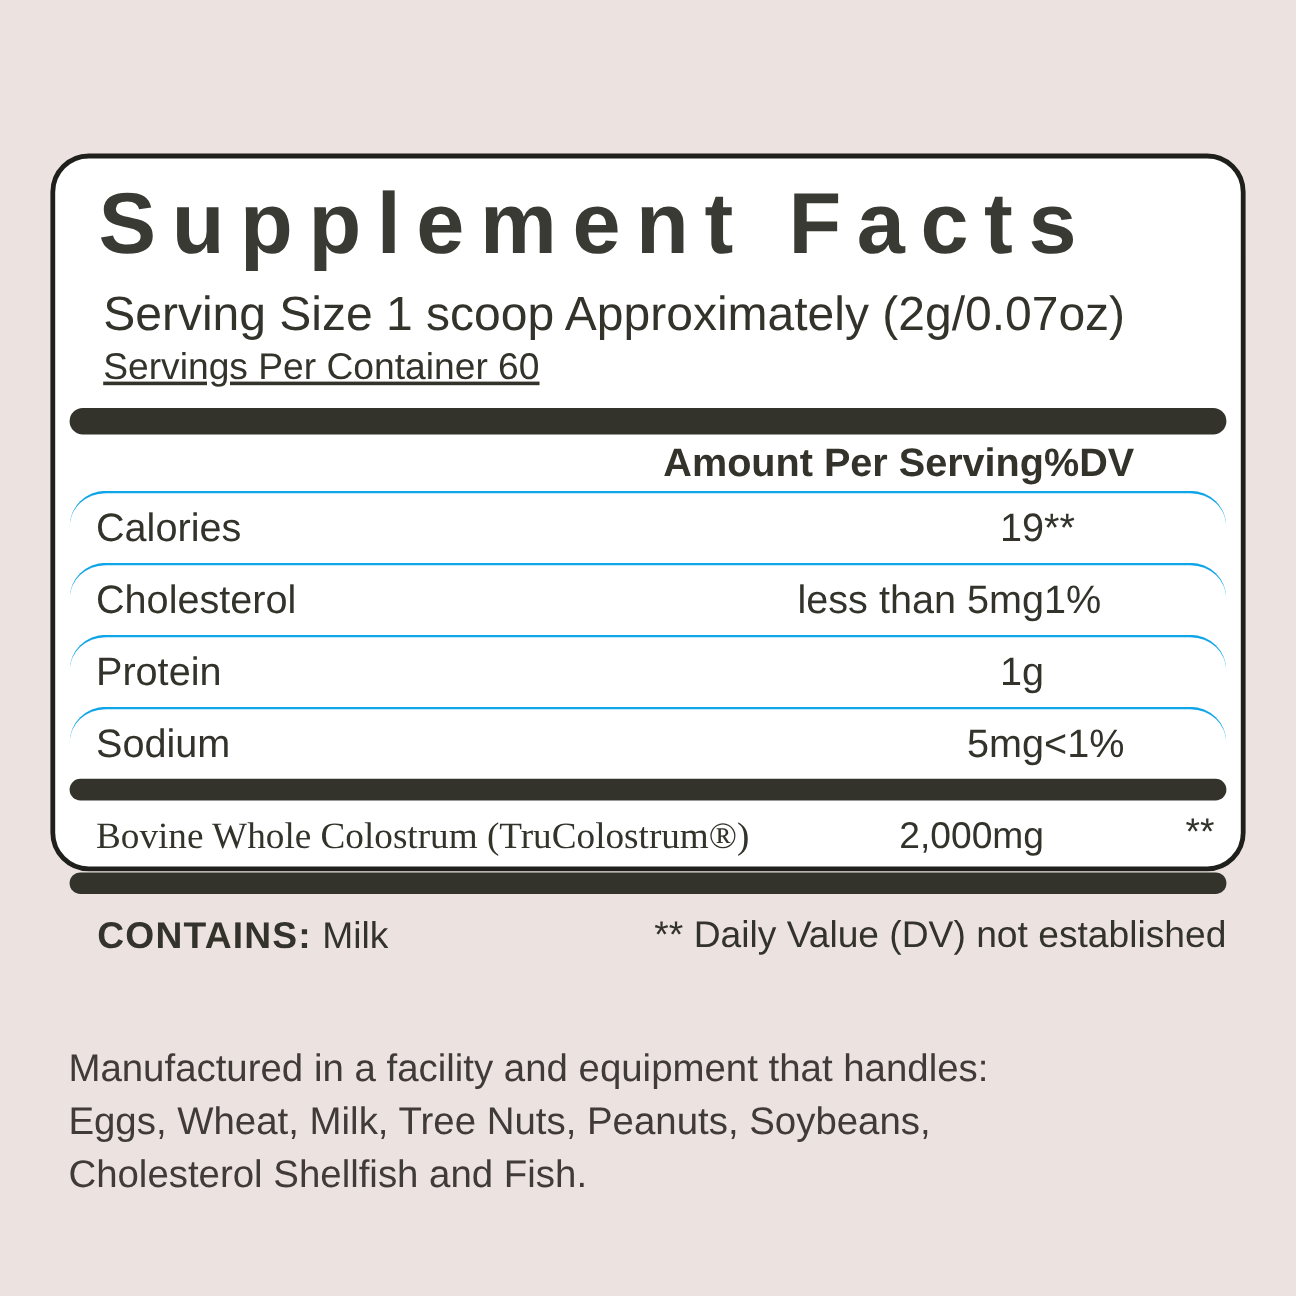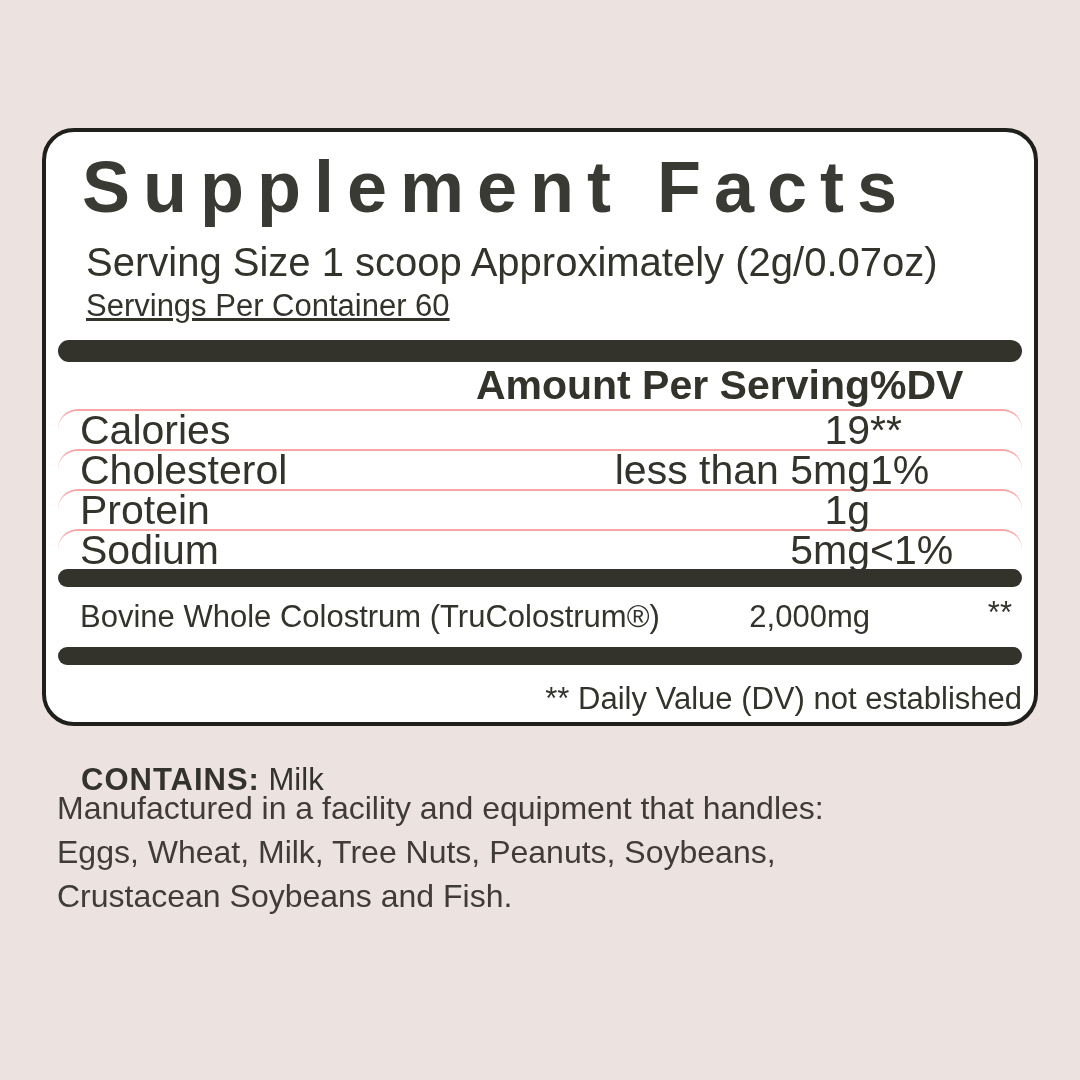--- a/index.html
+++ b/index.html
@@ -35,52 +35,52 @@
 
   .bar { background: #33332c; width: 100%; }
   .bar-thick { height: 22px; margin-top: 14px; }
   .bar-mid   { height: 18px; }
 
   .sf-table { width: 100%; }
   .sf-row {
     display: flex;
     align-items: center;
     padding: 0 10px 0 22px;
-    font-size: 41px;
+    font-size: 33px;
   }
   .sf-row .col-name   { flex: 1; text-align: left; }
   .sf-row .col-amount { text-align: right; white-space: nowrap; }
   .sf-row .col-dv     { width: 142px; white-space: nowrap; }
 
   .sf-row-header { height: 47px; font-weight: 700; }
-  .sf-row-data   { height: 40px; border-top: 2px solid #fca5a5; }
+  .sf-row-data   { height: 60px; border-top: 2px solid #0ea5e9; }
 
   .sf-row-ingredient {
     height: 60px;
     display: flex;
     align-items: center;
     padding: 0 10px 0 22px;
     font-size: 31px;
   }
-  .sf-row-ingredient .col-name { white-space: nowrap; }
+  .sf-row-ingredient .col-name { white-space: nowrap; font-family: Liberation Serif, serif; }
   .sf-row-ingredient .col-amount { flex: 1; text-align: right; white-space: nowrap; padding-right: 0; }
   .sf-row-ingredient .col-dv { width: 142px; text-align: right; align-self: flex-start; padding-top: 8px; }
 
   .sf-footnote { margin: 16px 0 0 22px; font-size: 31px; text-align: right; }
 
   
   .contains-line {
     position: absolute;
     left: 57px; top: 762px;
     font-size: 31px;
   }
   .contains-label { font-weight: 700; letter-spacing: 1px; margin-left: 24px; }
   .facility-text {
     position: absolute;
-    left: 57px; top: 786px;
+    left: 57px; top: 868px;
     font-size: 32px;
     line-height: 44px;
     color: #403b38;
   }
 </style>
 </head>
 <body>
 
 <div class="page">
 
@@ -139,16 +139,16 @@
 
     <div class="sf-footnote">** Daily Value (DV) not established</div>
 
   </div>
 
   <div class="contains-line"><span class="contains-label">CONTAINS:</span><span> Milk</span></div>
 
   <div class="facility-text">
     <div>Manufactured in a facility and equipment that handles:</div>
     <div>Eggs, Wheat, Milk, Tree Nuts, Peanuts, Soybeans,</div>
-    <div>Crustacean Soybeans and Fish.</div>
+    <div>Cholesterol Shellfish and Fish.</div>
   </div>
 
 </div>
 
 </body></html>

